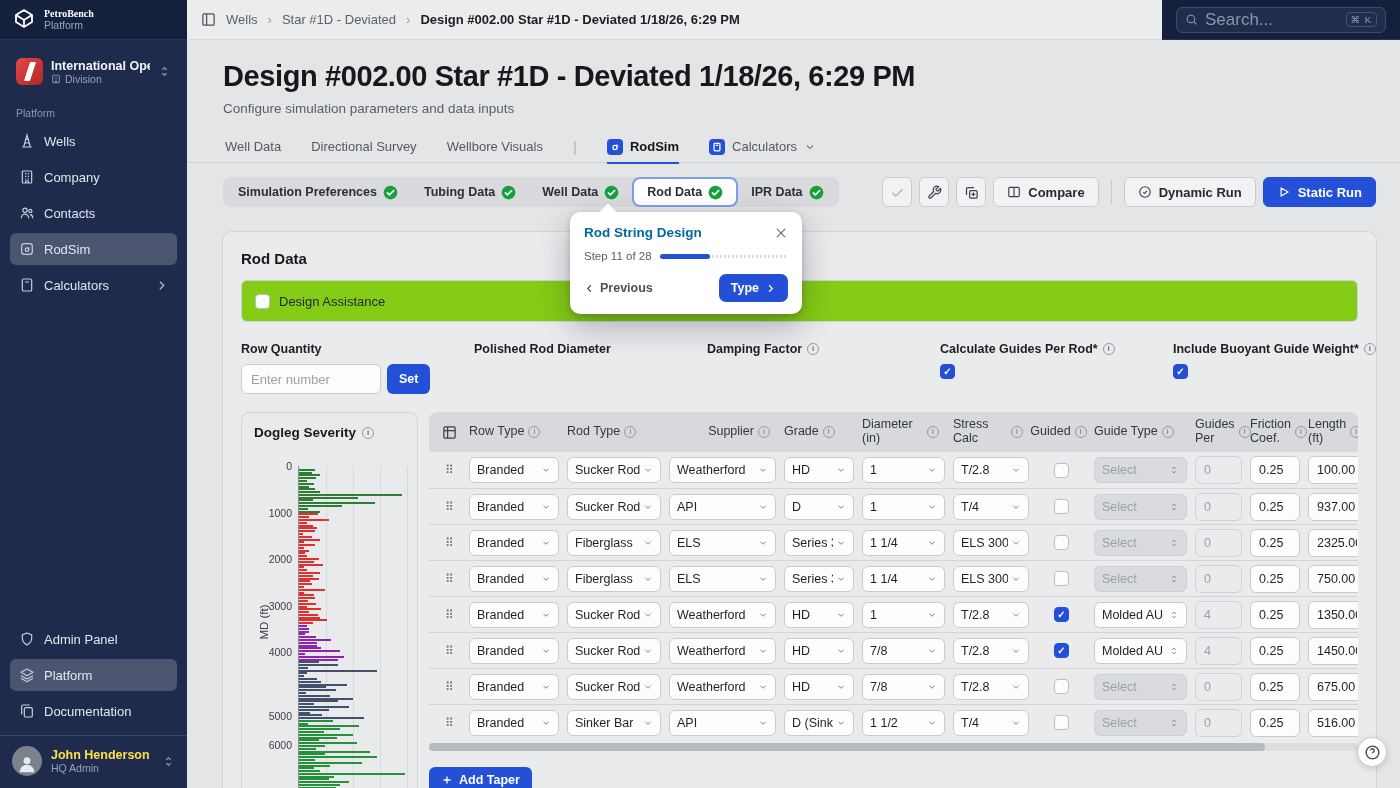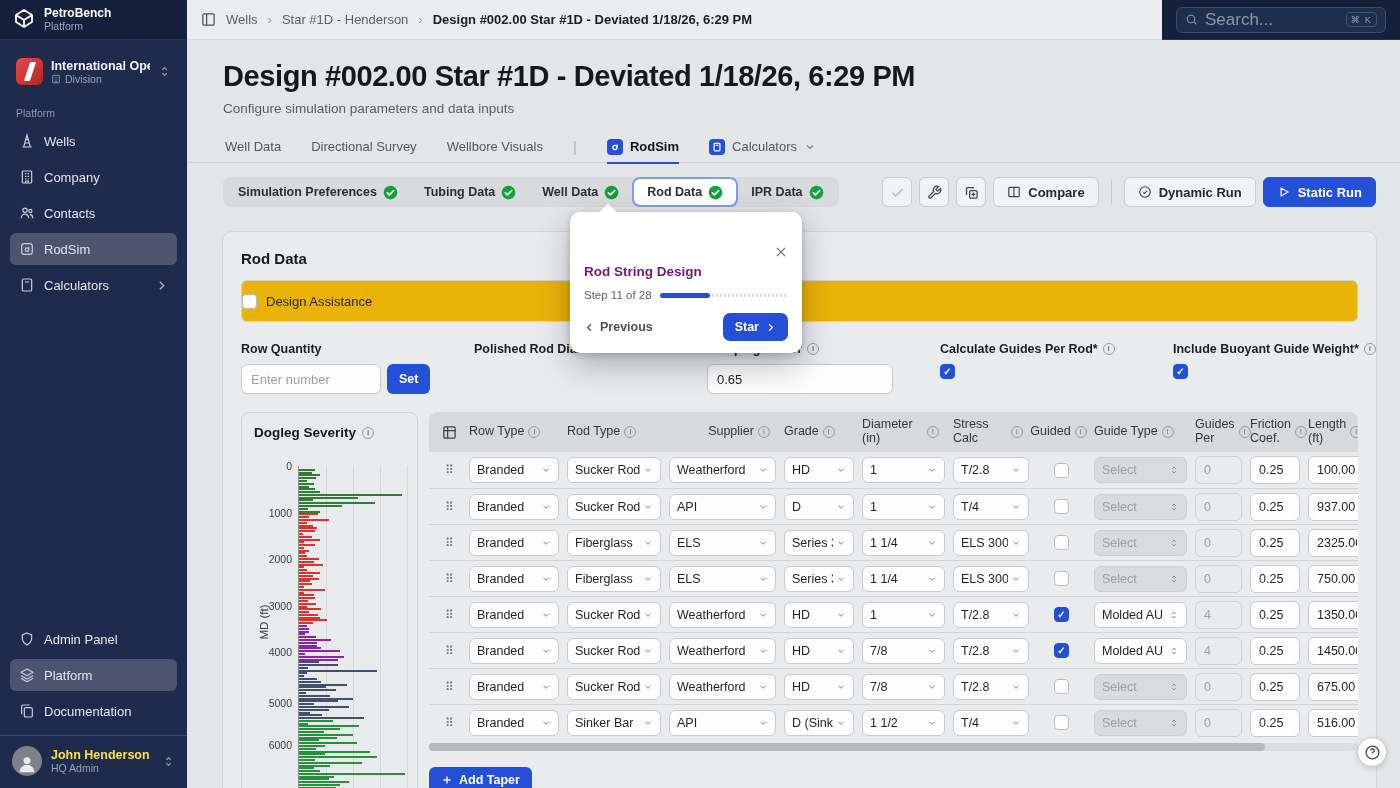--- a/index.html
+++ b/index.html
@@ -3,21 +3,21 @@
 <meta charset="utf-8">
 <style>
   * { margin:0; padding:0; box-sizing:border-box; }
   html,body { width:1400px; height:788px; overflow:hidden; font-family:"Liberation Sans", sans-serif; background:#e4e5e7; }
   .app { position:relative; width:1400px; height:788px; }
 
   
   .topbar { position:absolute; top:0; left:0; right:0; height:40px; display:flex; }
   .topbar-left { width:187px; background:#15213c; display:flex; align-items:center; gap:8px; padding:0 12px; border-bottom:1px solid #26334f; }
   .brand-icon { width:24px; height:24px; color:#fff; flex:none; }
-  .brand-name { font-size:12px; font-weight:700; color:#fff; line-height:1.15; }
+  .brand-name { font-size:10px; font-weight:700; color:#fff; line-height:1.15;font-family:Liberation Serif, serif; }
   .brand-sub { font-size:10.5px; color:#9aa4ba; }
   .topbar-mid { flex:1; background:#ebecee; border-bottom:1px solid #d8dadc; display:flex; align-items:center; gap:10px; padding:0 14px; }
   .panel-icon { width:15px; height:15px; color:#4c5157; flex:none; cursor:pointer; }
   .crumb { font-size:13px; color:#5b6166; white-space:nowrap; cursor:pointer; }
   .crumb.current { color:#1b1e22; font-weight:600; cursor:default; }
   .crumb-sep { color:#9ba0a6; font-size:13px; }
   .topbar-right { width:238px; background:#15213c; border-bottom:1px solid #26334f; display:flex; align-items:center; justify-content:center; }
   .searchbox { width:210px; height:26px; background:#202e4e; border:1px solid #3c4a6e; border-radius:6px; display:flex; align-items:center; gap:7px; padding:0 8px; cursor:text; }
   .searchbox svg { width:13px; height:13px; color:#8d96aa; flex:none; }
   .search-ph { flex:1; font-size:17px; color:#8d96aa; }
@@ -70,21 +70,21 @@
   .iconbtn.dim svg { color:#b4bab6; }
   .btn { height:30px; border:1px solid #c8cbcf; background:#f1f2f3; border-radius:6px; display:flex; align-items:center; gap:7px; padding:0 13px; font-size:13px; font-weight:600; color:#26292e; cursor:pointer; white-space:nowrap; }
   .btn svg { width:14px; height:14px; color:#3f444a; }
   .btn.primary { background:#2450d8; border-color:#2450d8; color:#fff; }
   .btn.primary svg { color:#fff; }
   .act-div { width:1px; height:24px; background:#c6c9cd; margin:0 5px; }
 
   
   .card { margin:24px 23px 0 35px; background:#eaebed; border:1px solid #d2d4d7; border-radius:10px; padding:18px; height:800px; }
   .card-title { font-size:15px; font-weight:700; color:#17191d; }
-  .assist-box { margin-top:13px; height:42px; border:1px solid #cfd1d4; border-radius:6px; background:#eab308; display:flex; align-items:center; gap:9px; padding:0 0; }
+  .assist-box { margin-top:13px; height:42px; border:1px solid #cfd1d4; border-radius:6px; background:#84cc16; display:flex; align-items:center; gap:9px; padding:0 13px; }
   .cb { width:15px; height:15px; border:1px solid #b9bdc2; border-radius:4px; background:#fdfdfd; flex:none; cursor:pointer; display:flex; align-items:center; justify-content:center; }
   .cb.checked { background:#2450d8; border-color:#2450d8; }
   .cb.checked:after { content:"✓"; color:#fff; font-size:10px; font-weight:700; }
   .assist-label { font-size:13px; color:#26292e; }
 
   .form-grid { display:grid; grid-template-columns:186px 186px 186px 186px 200px; column-gap:47px; margin-top:20px; }
   .f-label { font-size:12.5px; font-weight:600; color:#1c1f23; display:flex; align-items:center; gap:5px; white-space:nowrap; }
   .info { width:12px; height:12px; border:1px solid #969ba1; border-radius:50%; color:#6d7379; font-size:8px; line-height:10px; display:inline-flex; align-items:center; justify-content:center; font-style:normal; flex:none; }
   .f-ctl { margin-top:8px; display:flex; align-items:center; gap:6px; }
   .tinput { height:30px; border:1px solid #c8cbcf; border-radius:6px; background:#fdfdfd; font-size:13px; color:#1e2125; padding:0 9px; width:140px; font-family:inherit; }
@@ -126,21 +126,21 @@
   .tin.off { background:transparent; border-color:#ced1d5; color:#9aa0a8; }
   .hscroll { margin-top:3px; height:8px; background:#dcdee0; border-radius:4px; position:relative; }
   .hthumb { position:absolute; left:0; top:0; height:8px; width:90%; background:#b7babd; border-radius:4px; cursor:pointer; }
   .add-taper { margin-top:16px; height:26px; display:inline-flex; align-items:center; gap:6px; background:#2450d8; color:#fff; border:none; border-radius:6px; font-size:12.5px; font-weight:600; padding:0 12px; cursor:pointer; font-family:inherit; }
   .add-taper svg { width:12px; height:12px; }
 
   
   .popover { position:absolute; left:570px; top:212px; width:232px; background:#fff; border-radius:10px; box-shadow:0 12px 32px rgba(10,15,30,.28), 0 2px 6px rgba(10,15,30,.18); padding:13px 14px 12px; z-index:60; }
   .popover:before { content:""; position:absolute; top:-6px; left:32px; width:12px; height:12px; background:#fff; transform:rotate(45deg); }
   .pop-head { display:flex; align-items:center; justify-content:space-between; }
-  .pop-title { font-size:13.5px; font-weight:700; color:#701a75;margin-top:39px; }
+  .pop-title { font-size:13.5px; font-weight:700; color:#0369a1; }
   .pop-x { width:14px; height:14px; color:#6a7076; cursor:pointer; }
   .pop-step { display:flex; align-items:center; gap:8px; margin-top:10px; }
   .step-txt { font-size:11.5px; color:#5a6067; white-space:nowrap; }
   .ptrack { flex:1; height:3px; background:repeating-linear-gradient(90deg,#d9dcdf 0 2px,transparent 2px 4px); border-radius:2px; position:relative; }
   .pfill { position:absolute; left:0; top:-1px; height:5px; background:#2450d8; border-radius:3px; }
   .pop-body { margin-top:10px; font-size:12.5px; color:#5a6067; line-height:1.45; }
   .pop-foot { margin-top:12px; display:flex; align-items:center; justify-content:space-between; }
   .ghost-btn { display:flex; align-items:center; gap:5px; font-size:12.5px; font-weight:600; color:#4c5157; cursor:pointer; background:none; border:none; font-family:inherit; }
   .ghost-btn svg { width:11px; height:11px; }
   .next-btn { display:flex; align-items:center; gap:6px; height:28px; padding:0 12px; background:#2450d8; border:none; border-radius:7px; color:#fff; font-size:12.5px; font-weight:700; cursor:pointer; font-family:inherit; }
@@ -167,21 +167,21 @@
         <div class="brand-sub">Platform</div>
       </div>
     </div>
     <div class="topbar-mid">
       <svg class="panel-icon" viewBox="0 0 24 24" fill="none" stroke="currentColor" stroke-width="2">
           <rect x="3" y="3" width="18" height="18" rx="2"></rect>
           <path d="M9 3v18"></path>
         </svg>
       <span class="crumb">Wells</span>
       <span class="crumb-sep">›</span>
-      <span class="crumb">Star #1D - Henderson</span>
+      <span class="crumb">Star #1D - Deviated</span>
       <span class="crumb-sep">›</span>
       <span class="crumb current">Design #002.00 Star #1D - Deviated 1/18/26, 6:29 PM</span>
     </div>
     <div class="topbar-right">
       <div class="searchbox">
         <svg viewBox="0 0 24 24" fill="none" stroke="currentColor" stroke-width="2">
             <circle cx="11" cy="11" r="7"></circle>
             <path d="M16.5 16.5L21 21"></path>
           </svg>
         <span class="search-ph">Search...</span>
@@ -434,23 +434,20 @@
         <div>
           <div class="f-label">
               <span>Polished Rod Diameter</span>
             </div>
         </div>
         <div>
           <div class="f-label">
               <span>Damping Factor</span>
               <i class="info">i</i>
             </div>
-          <div class="f-ctl">
-            <input class="tinput wide" value="0.65" style="">
-          </div>
         </div>
         <div>
           <div class="f-label">
               <span>Calculate Guides Per Rod*</span>
               <i class="info">i</i>
             </div>
           <div class="f-ctl">
               <span class="cb checked"></span>
             </div>
         </div>
@@ -473,21 +470,21 @@
               <i class="info">i</i>
             </div>
           <div class="plot-wrap">
             <span class="md-label">MD (ft)</span>
             <div id="ticks">
                 <span class="ytick" style="top: -6px;">0</span>
                 <span class="ytick" style="top: 40.5px;">1000</span>
                 <span class="ytick" style="top: 87px;">2000</span>
                 <span class="ytick" style="top: 133.5px;">3000</span>
                 <span class="ytick" style="top: 180px;">4000</span>
-                <span class="ytick" style="top: 231px;">5000</span>
+                <span class="ytick" style="top: 244px;">5000</span>
                 <span class="ytick" style="top: 273px;">6000</span>
                 <span class="ytick" style="top: 319.5px;">7000</span>
               </div>
             <div class="plot" id="plot">
                 <div class="gridline" style="left: 27px;"></div>
                 <div class="gridline" style="left: 54px;"></div>
                 <div class="gridline" style="left: 81px;"></div>
                 <div class="gridline" style="left: 108px;"></div>
                 <div class="hbar" style="top: 2.79px; width: 16.0055px; background: rgb(46, 125, 50);"></div>
                 <div class="hbar" style="top: 5.58px; width: 13.0348px; background: rgb(46, 125, 50);"></div>
@@ -1316,21 +1313,21 @@
         </div>
     </div>
     <div class="pop-foot">
       <button class="ghost-btn">
           <svg viewBox="0 0 24 24" fill="none" stroke="currentColor" stroke-width="2.6">
             <path d="M15 5l-7 7 7 7"></path>
           </svg>
           <span>Previous</span>
         </button>
       <button class="next-btn">
-          <span>Star</span>
+          <span>Type</span>
           <svg viewBox="0 0 24 24" fill="none" stroke="currentColor" stroke-width="2.6">
             <path d="M9 5l7 7-7 7"></path>
           </svg>
         </button>
     </div>
   </div>
 
   <div class="help-fab">
     <svg viewBox="0 0 24 24" fill="none" stroke="currentColor" stroke-width="2">
         <circle cx="12" cy="12" r="9"></circle>

